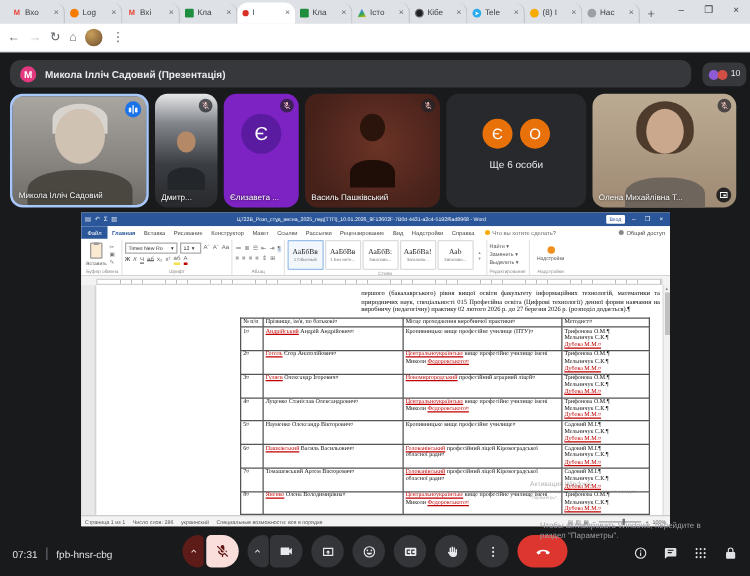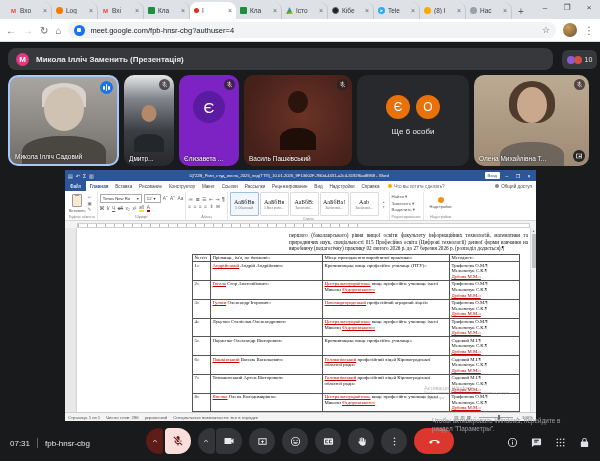--- a/index.html
+++ b/index.html
@@ -251,34 +251,29 @@
         <span>–</span>
         <span>❐</span>
         <span>×</span>
       </div>
     </div>
     <div class="toolbar">
       <span class="navic">←</span>
       <span class="navic disabled">→</span>
       <span class="navic">↻</span>
       <span class="navic">⌂</span>
-      <div class="omnibox">
-        <span class="sitechip"></span>
-        <span class="url">meet.google.com/fpb-hnsr-cbg?authuser=4</span>
-        <span class="star">☆</span>
-      </div>
       <span class="avatar"></span>
       <span class="menu3">⋮</span>
     </div>
   </div>
 
   <div class="meet">
     <div class="presenter-bar">
       <span class="presenter-avatar">M</span>
-      <span class="presenter-name">Микола Ілліч Заменить (Презентація)</span>
+      <span class="presenter-name">Микола Ілліч Садовий (Презентація)</span>
     </div>
     <div class="count-chip">
       <span class="a1"></span>
       <span class="a2"></span>
       <span class="num">10</span>
     </div>
     <div class="tiles" id="tiles">
         <div class="tile speaking skin-gray-video" style="width: 111px;">
           <div class="person-hair"></div>
           <div class="person-head"></div>

